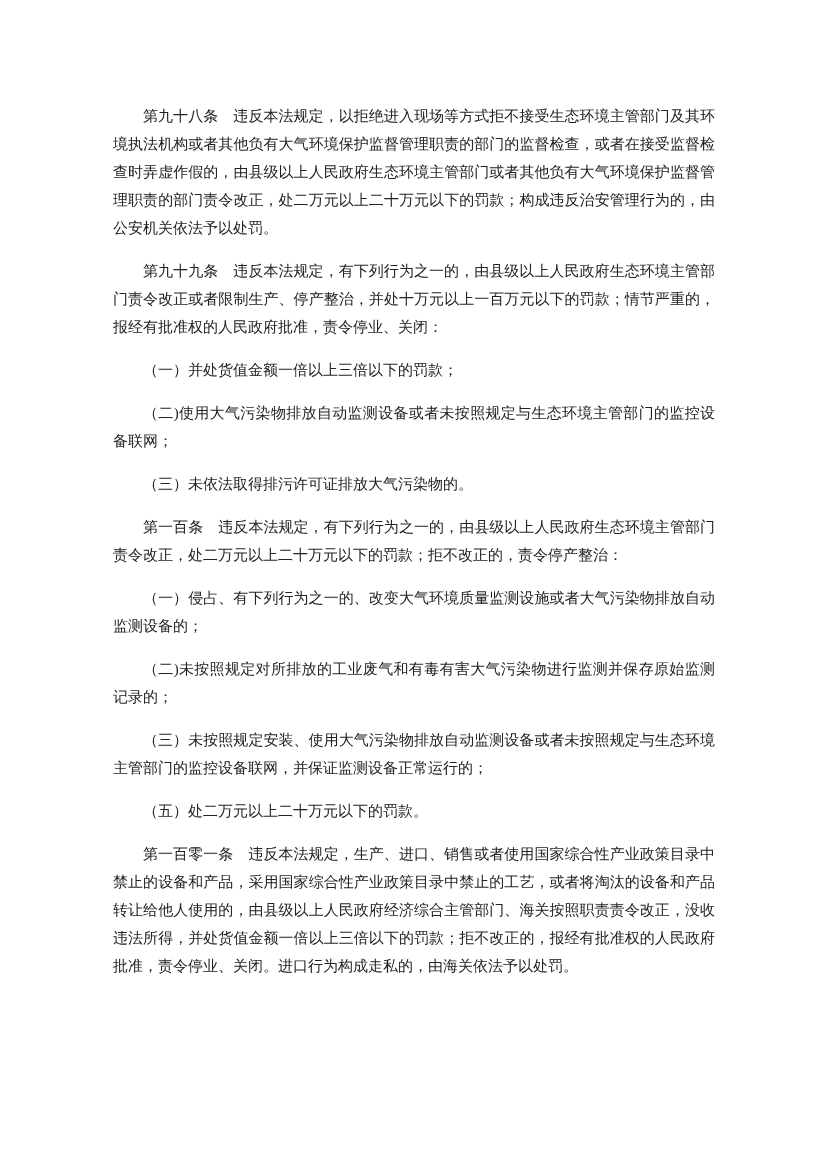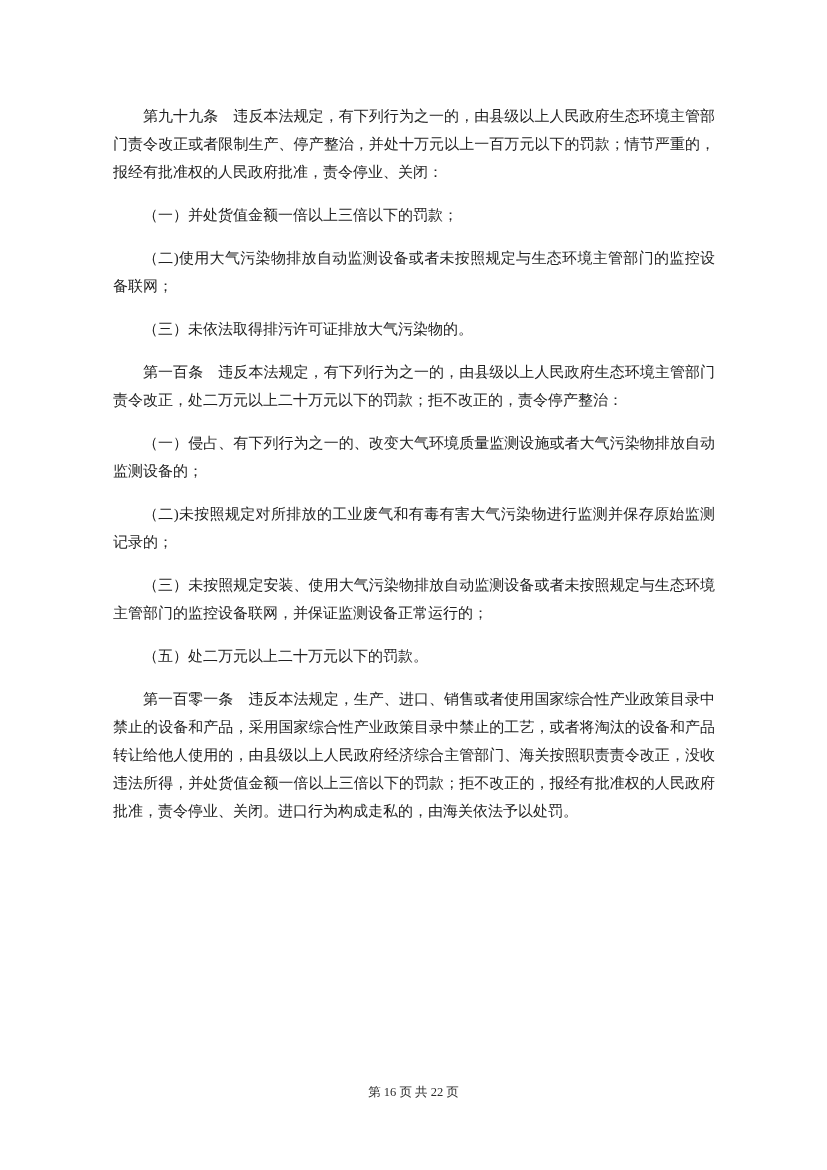--- a/index.html
+++ b/index.html
@@ -39,25 +39,25 @@
     font-size: 12.5px;
     line-height: 16px;
     color: #2a2a2a;
   }
 </style>
 </head>
 <body>
 
 <div class="page">
   <div class="content">
+    <p>第九十八条　违反本法规定，以拒绝进入现场等方式拒不接受生态环境主管部门及其环境执法机构或者其他负有大气环境保护监督管理职责的部门的监督检查，或者在接受监督检查时弄虚作假的，由县级以上人民政府生态环境主管部门或者其他负有大气环境保护监督管理职责的部门责令改正，处二万元以上二十万元以下的罚款；构成违反治安管理行为的，由公安机关依法予以处罚。</p>
     <p>第九十九条　违反本法规定，有下列行为之一的，由县级以上人民政府生态环境主管部门责令改正或者限制生产、停产整治，并处十万元以上一百万元以下的罚款；情节严重的，报经有批准权的人民政府批准，责令停业、关闭：</p>
     <p>（一）并处货值金额一倍以上三倍以下的罚款；</p>
     <p>（二)使用大气污染物排放自动监测设备或者未按照规定与生态环境主管部门的监控设备联网；</p>
     <p>（三）未依法取得排污许可证排放大气污染物的。</p>
     <p>第一百条　违反本法规定，有下列行为之一的，由县级以上人民政府生态环境主管部门责令改正，处二万元以上二十万元以下的罚款；拒不改正的，责令停产整治：</p>
     <p>（一）侵占、有下列行为之一的、改变大气环境质量监测设施或者大气污染物排放自动监测设备的；</p>
     <p>（二)未按照规定对所排放的工业废气和有毒有害大气污染物进行监测并保存原始监测记录的；</p>
     <p>（三）未按照规定安装、使用大气污染物排放自动监测设备或者未按照规定与生态环境主管部门的监控设备联网，并保证监测设备正常运行的；</p>
     <p>（五）处二万元以上二十万元以下的罚款。</p>
     <p>第一百零一条　违反本法规定，生产、进口、销售或者使用国家综合性产业政策目录中禁止的设备和产品，采用国家综合性产业政策目录中禁止的工艺，或者将淘汰的设备和产品转让给他人使用的，由县级以上人民政府经济综合主管部门、海关按照职责责令改正，没收违法所得，并处货值金额一倍以上三倍以下的罚款；拒不改正的，报经有批准权的人民政府批准，责令停业、关闭。进口行为构成走私的，由海关依法予以处罚。</p>
   </div>
-  <div class="footer">第 16 页 共 22 页</div>
 </div>
 
 </body></html>

